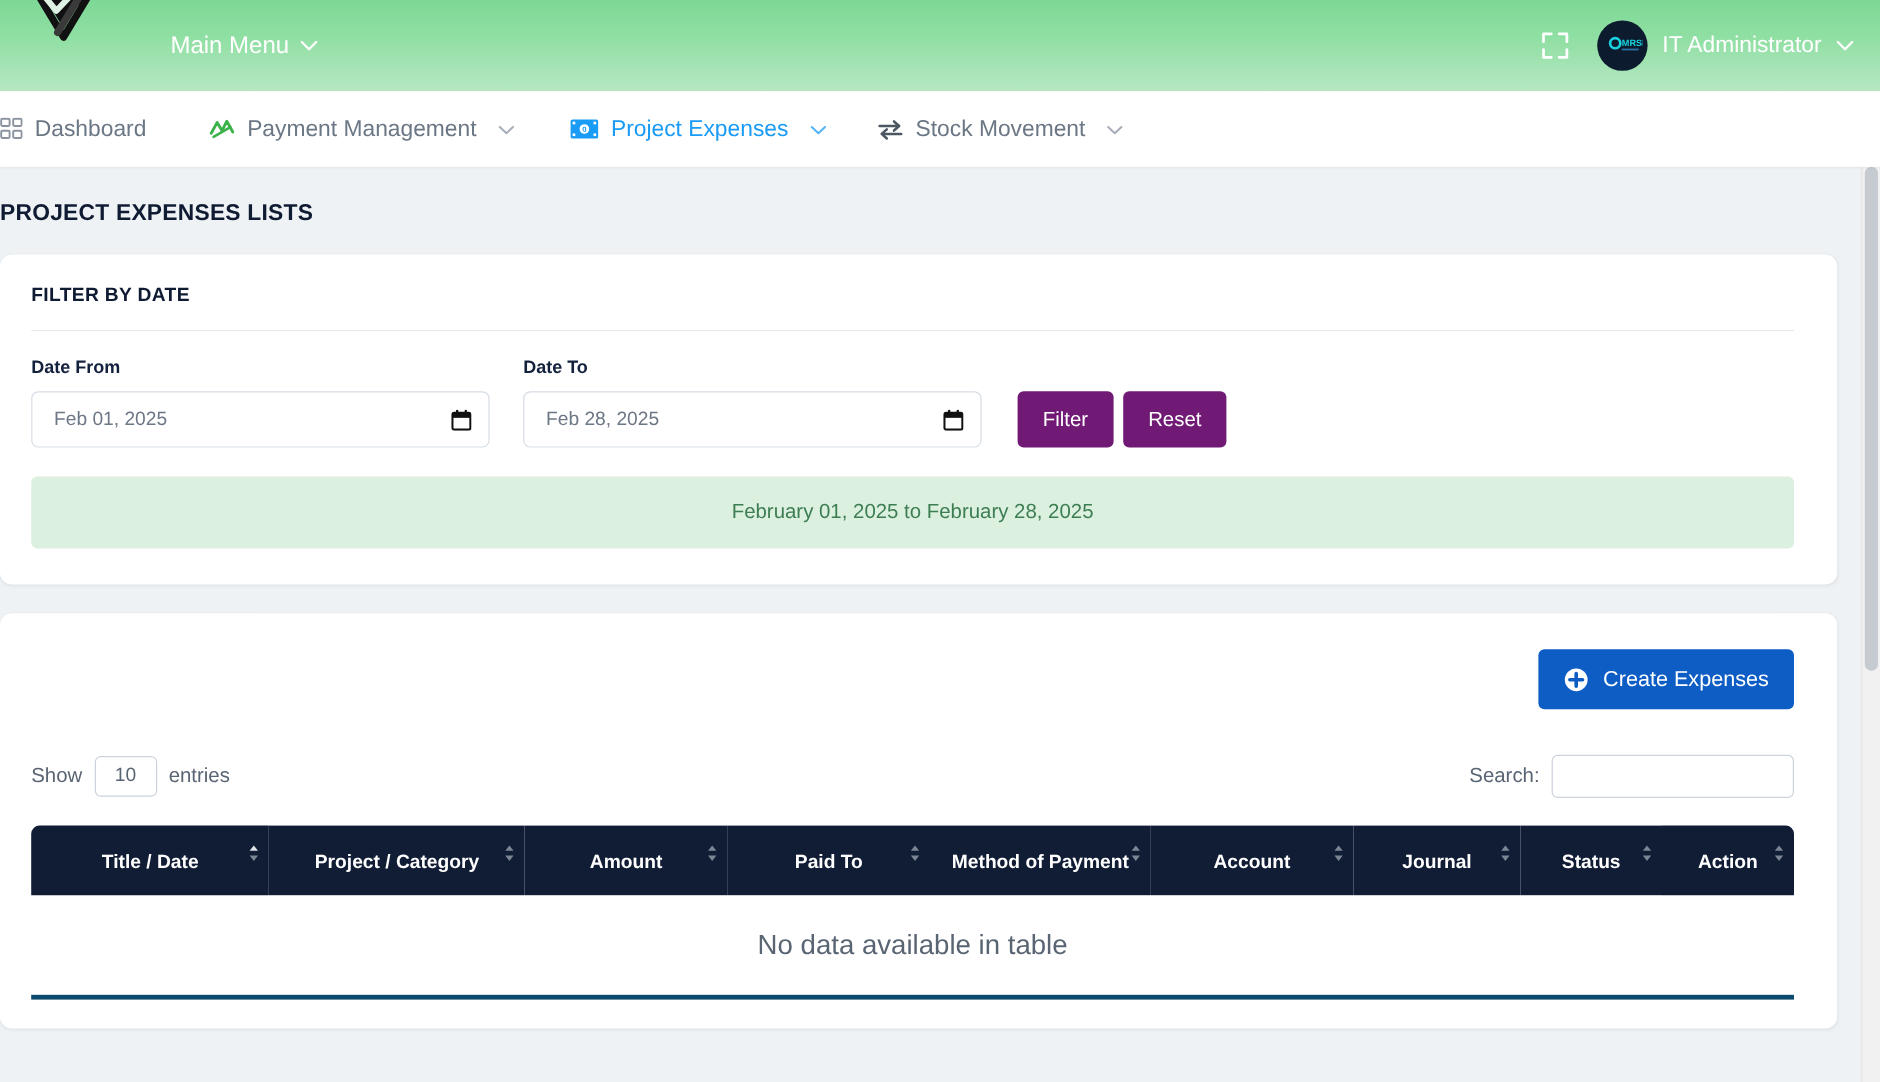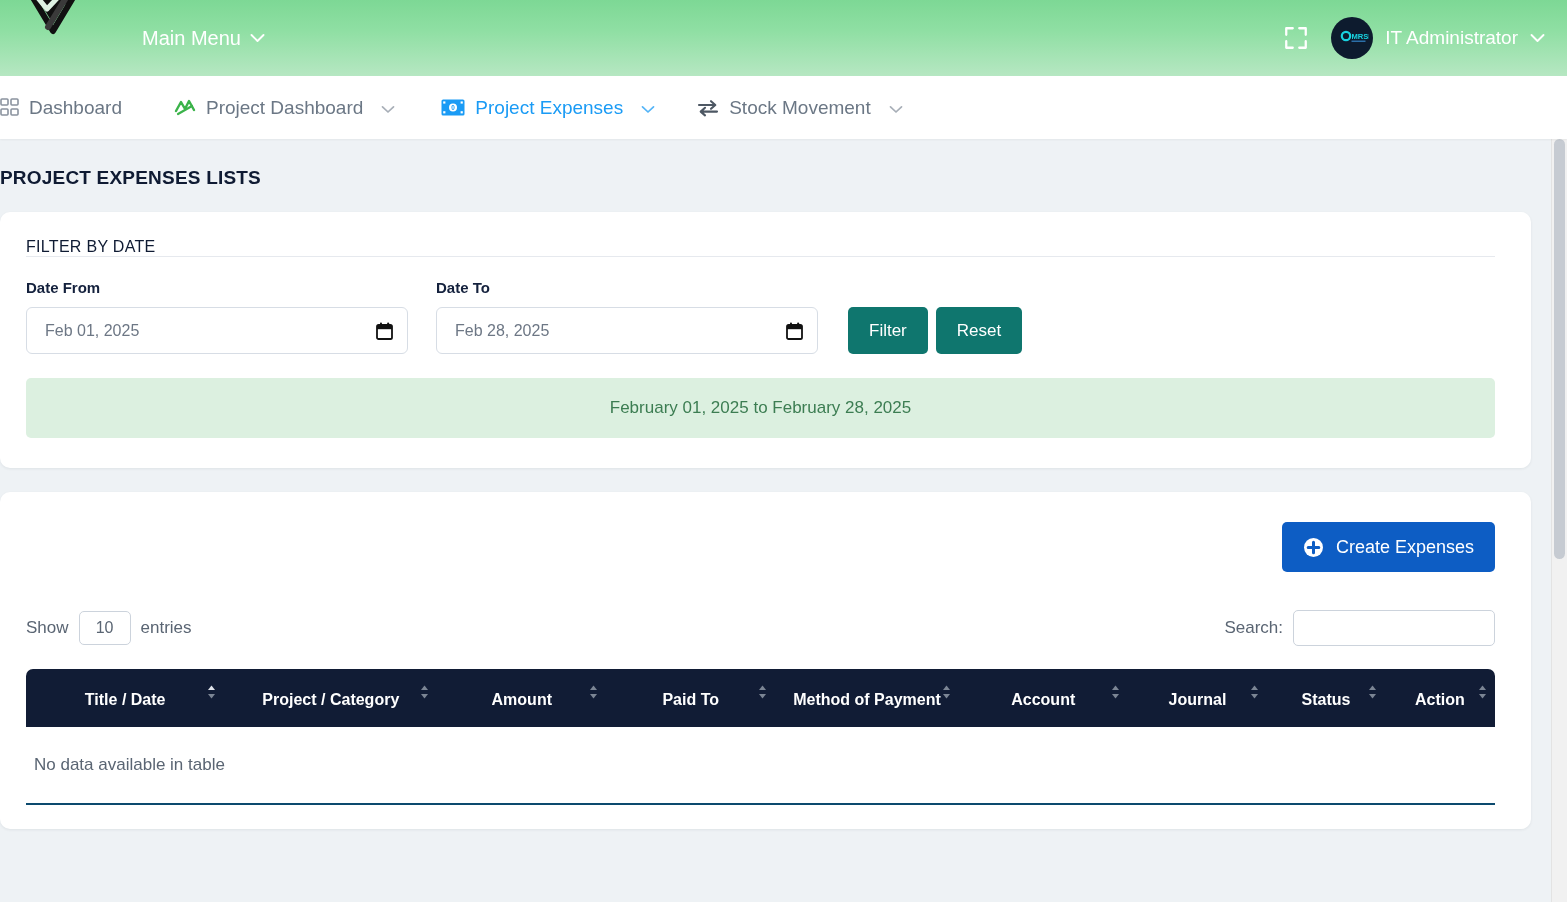--- a/index.html
+++ b/index.html
@@ -94,22 +94,23 @@
     border-radius: 10px;
     margin-top: 23px;
     margin-right: 36px;
     margin-left: 0;
     box-shadow: 0 1px 3px rgba(16,24,40,.07);
     padding: 0;
   }
   .card-inner { padding: 26px 36px 30px 26px; }
 
   .section-title {
-    font-size: 16px; font-weight: 400; color: #0f1b33;
+    font-size: 16px; font-weight: 700; color: #0f1b33;
     letter-spacing: .3px;
+    padding-bottom: 19px;
     border-bottom: 1px solid #e6e9ee;
   }
 
   .filter-row {
     display: flex; align-items: flex-end; gap: 0;
     margin-top: 22px;
   }
   .field { display: flex; flex-direction: column; }
   .field-label {
     font-size: 15px; font-weight: 700; color: #14213d;
@@ -130,21 +131,21 @@
   .btn-gap { width: 30px; }
 
   .btns { display: flex; align-items: center; gap: 8px; }
   .btn {
     border: none; cursor: pointer;
     font-family: "Liberation Sans", sans-serif;
     border-radius: 5px;
     display: flex; align-items: center; justify-content: center;
   }
   .btn-dark {
-    background: #0f766e; color: #fff;
+    background: #701a75; color: #fff;
     height: 47px; padding: 0 21px; font-size: 17px;
   }
   .btn-teal {
     background: #0d9aa8; color: #fff;
     height: 47px; padding: 0 19px; font-size: 17px;
     gap: 10px;
   }
   .btn-teal svg { width: 19px; height: 19px; }
 
   .banner {
@@ -218,24 +219,24 @@
   .th-2 { width: 11.5%; }
   .th-3 { width: 11.5%; }
   .th-4 { width: 12.5%; }
   .th-5 { width: 11.5%; }
   .th-6 { width: 9.5%; }
   .th-7 { width: 8%; }
   .th-8 { width: 7.5%; }
 
   .table tbody td {
     background: #fff;
-    text-align: left;
-    font-size: 17px; color: #5a6573;
+    text-align: center;
+    font-size: 23px; color: #5a6573;
     padding: 28px 8px;
-    border-bottom: 2px solid #0c4a6e;
+    border-bottom: 4px solid #0c4a6e;
   }
 
   
   .scrollbar {
     position: absolute; right: 0; top: 0;
     width: 16px; height: 100%;
     background: #f1f1f1;
     border-left: 1px solid #e3e3e3;
   }
   .scroll-thumb {
@@ -305,21 +306,21 @@
 
   <div class="nav-gap-1"></div>
 
   <div class="nav-item">
     <span class="nav-icon">
       <svg width="22" height="20" viewBox="0 0 22 20">
         <path d="M2 13 L7 4 L11 11 L15 3 L20 12" fill="none" stroke="#3bb34a" stroke-width="2.4" stroke-linecap="round" stroke-linejoin="round"></path>
         <path d="M4 16 L18 8" stroke="#3bb34a" stroke-width="2.2" stroke-linecap="round"></path>
       </svg>
     </span>
-    <span>Project Dashboard</span>
+    <span>Payment Management</span>
     <span class="nav-caret">
       <svg width="14" height="9" viewBox="0 0 14 9">
         <path d="M1.5 1.8 L7 7 L12.5 1.8" fill="none" stroke="#8a939f" stroke-width="1.7" stroke-linecap="round" stroke-linejoin="round"></path>
       </svg>
     </span>
   </div>
 
   <div class="nav-gap-2"></div>
 
   <div class="nav-item active">

